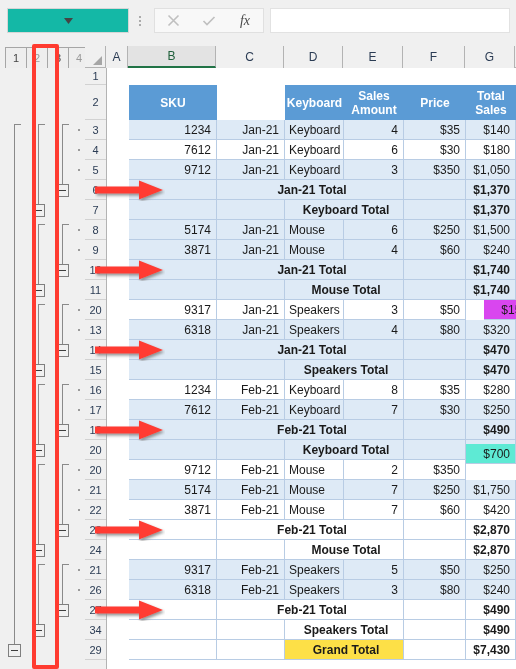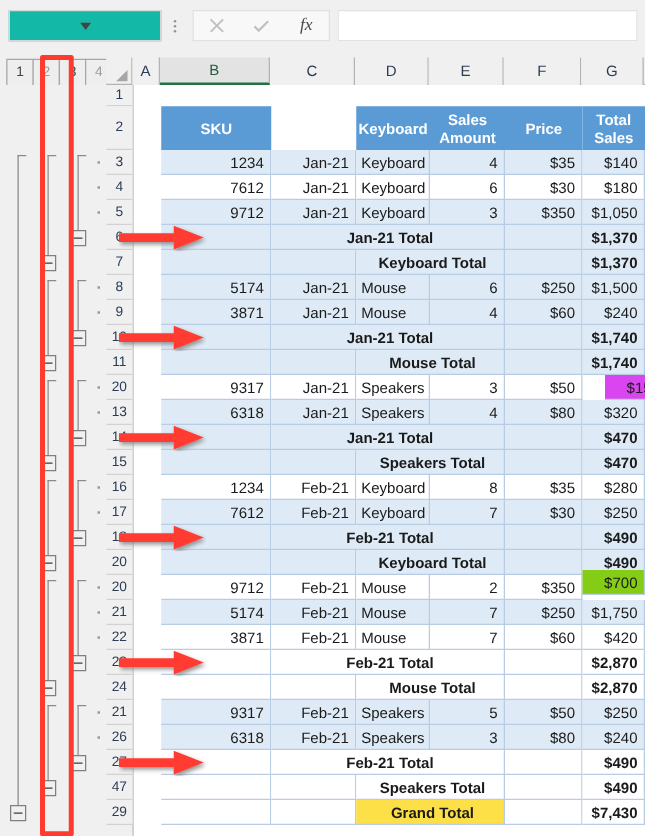--- a/index.html
+++ b/index.html
@@ -319,21 +319,21 @@
       <div class="rowcell" style="top: 352px; height: 20px;">18</div>
       <div class="rowcell" style="top: 372px; height: 20px;">20</div>
       <div class="rowcell" style="top: 392px; height: 20px;">20</div>
       <div class="rowcell" style="top: 412px; height: 20px;">21</div>
       <div class="rowcell" style="top: 432px; height: 20px;">22</div>
       <div class="rowcell" style="top: 452px; height: 20px;">23</div>
       <div class="rowcell" style="top: 472px; height: 20px;">24</div>
       <div class="rowcell" style="top: 492px; height: 20px;">21</div>
       <div class="rowcell" style="top: 512px; height: 20px;">26</div>
       <div class="rowcell" style="top: 532px; height: 20px;">27</div>
-      <div class="rowcell" style="top: 552px; height: 20px;">47</div>
+      <div class="rowcell" style="top: 552px; height: 20px;">34</div>
       <div class="rowcell" style="top: 572px; height: 20px;">29</div>
     </div>
 
   <div id="gutter">
       <div class="obr" style="left: 62px; top: 56px; height: 66px;"></div>
       <div class="obr-top" style="left: 62px; top: 56px;"></div>
       <div class="minus" style="left: 56px; top: 116px;"></div>
       <div class="obr" style="left: 62px; top: 156px; height: 46px;"></div>
       <div class="obr-top" style="left: 62px; top: 156px;"></div>
       <div class="minus" style="left: 56px; top: 196px;"></div>
@@ -484,21 +484,21 @@
       <div class="gcell " style="left: 22px; top: 372px; width: 88px; height: 20px; background: rgb(222, 234, 246);"></div>
       <div class="gcell " style="left: 110px; top: 372px; width: 68px; height: 20px; background: rgb(222, 234, 246);"></div>
       <div class="gcell txt bold" style="left: 178px; top: 372px; width: 119px; height: 20px; background: rgb(222, 234, 246); justify-content: center;">Keyboard Total</div>
       <div class="gcell " style="left: 297px; top: 372px; width: 62px; height: 20px; background: rgb(222, 234, 246);"></div>
       <div class="gcell num bold" style="left: 359px; top: 372px; width: 50px; height: 20px; background: rgb(222, 234, 246);">$490</div>
       <div class="gcell num" style="left: 22px; top: 392px; width: 88px; height: 20px; background: rgb(255, 255, 255);">9712</div>
       <div class="gcell num" style="left: 110px; top: 392px; width: 68px; height: 20px; background: rgb(255, 255, 255);">Feb-21</div>
       <div class="gcell txt" style="left: 178px; top: 392px; width: 59px; height: 20px; background: rgb(255, 255, 255);">Mouse</div>
       <div class="gcell num" style="left: 237px; top: 392px; width: 60px; height: 20px; background: rgb(255, 255, 255);">2</div>
       <div class="gcell num" style="left: 297px; top: 392px; width: 62px; height: 20px; background: rgb(255, 255, 255);">$350</div>
-      <div class="gcell num" style="left: 359px; top: 388px; width: 50px; height: 20px; background: #84cc16;">$700</div>
+      <div class="gcell num" style="left: 359px; top: 376px; width: 50px; height: 20px; background: #5eead4;">$700</div>
       <div class="gcell num" style="left: 22px; top: 412px; width: 88px; height: 20px; background: rgb(222, 234, 246);">5174</div>
       <div class="gcell num" style="left: 110px; top: 412px; width: 68px; height: 20px; background: rgb(222, 234, 246);">Feb-21</div>
       <div class="gcell txt" style="left: 178px; top: 412px; width: 59px; height: 20px; background: rgb(222, 234, 246);">Mouse</div>
       <div class="gcell num" style="left: 237px; top: 412px; width: 60px; height: 20px; background: rgb(222, 234, 246);">7</div>
       <div class="gcell num" style="left: 297px; top: 412px; width: 62px; height: 20px; background: rgb(222, 234, 246);">$250</div>
       <div class="gcell num" style="left: 359px; top: 412px; width: 50px; height: 20px; background: rgb(222, 234, 246);">$1,750</div>
       <div class="gcell num" style="left: 22px; top: 432px; width: 88px; height: 20px; background: rgb(255, 255, 255);">3871</div>
       <div class="gcell num" style="left: 110px; top: 432px; width: 68px; height: 20px; background: rgb(255, 255, 255);">Feb-21</div>
       <div class="gcell txt" style="left: 178px; top: 432px; width: 59px; height: 20px; background: rgb(255, 255, 255);">Mouse</div>
       <div class="gcell num" style="left: 237px; top: 432px; width: 60px; height: 20px; background: rgb(255, 255, 255);">7</div>

